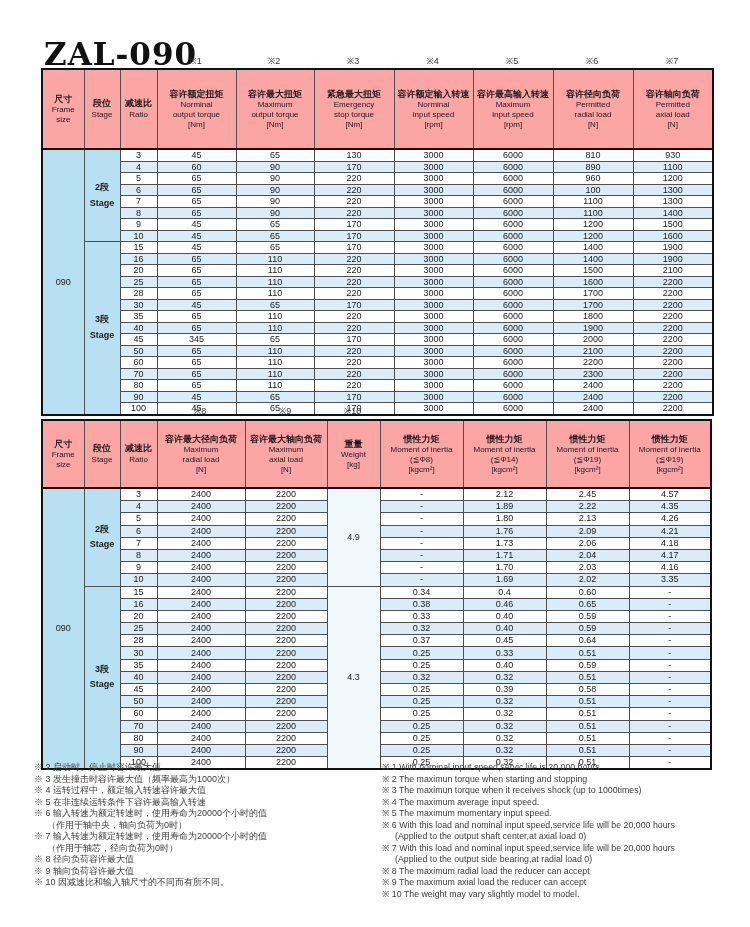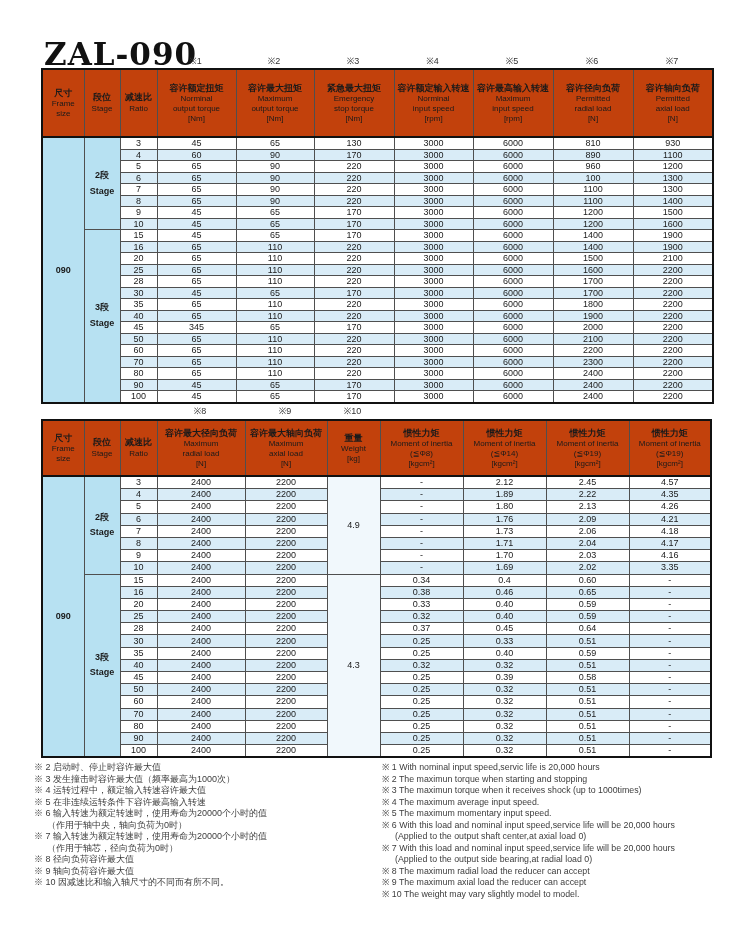--- a/index.html
+++ b/index.html
@@ -9,29 +9,29 @@
          font-family:"DejaVu Serif",serif;font-weight:bold;font-size:31px;letter-spacing:1px;color:#111;}
   .marks{position:absolute;height:13px;}
   #t1-marks{left:41px;top:54px;width:671px;}
   #t2-marks{left:41px;top:404px;width:669px;}
   .mark{position:absolute;top:0;transform:translateX(-50%);font-size:9px;color:#333;white-space:nowrap;}
   .tablepos{position:absolute;}
   #table1-wrap{left:41px;top:68px;}
   #table2-wrap{left:41px;top:419px;}
   table.spec{border-collapse:collapse;table-layout:fixed;background:#fff;border:2px solid #111;}
   table.spec th, table.spec td{border:1px solid #4f4f4f;padding:0;text-align:center;vertical-align:middle;}
-  table.spec thead th{background:#c2410c;border-bottom:2px solid #111;padding:2px 1px;}
+  table.spec thead th{background:#fca5a5;border-bottom:2px solid #111;padding:8px 1px;}
   #table1-wrap thead th{height:62px;}
   #table2-wrap thead th{height:50px;}
   .hcn{font-size:9px;font-weight:bold;line-height:1.3;}
   .hen{font-size:8px;font-weight:normal;line-height:1.2;}
   #table1-wrap td{height:10.5px;line-height:10px;font-size:9px;}
   #table2-wrap td{height:11.2px;line-height:11px;font-size:9px;}
   tr.stripe td{background:#d9ecf7;}
-  table.spec td.frame{background:#b7e1f2;font-size:10px;font-weight:bold;}
+  table.spec td.frame{background:#b7e1f2;font-size:10px;}
   table.spec td.stage{background:#b7e1f2;}
   .stage-line{font-size:9px;line-height:1.7;font-weight:bold;}
   table.spec td.weight{background:#f1f8fc;font-size:9px;}
   .footnotes{position:absolute;left:34px;top:762px;width:692px;display:flex;color:#3c3c3c;}
   .fn-col{line-height:11.5px;}
   .fn-cn{width:348px;font-size:9px;}
   .fn-en{width:344px;font-size:8.8px;}
   .fline{white-space:nowrap;}
   .fline.indent{padding-left:13px;}
 </style>

